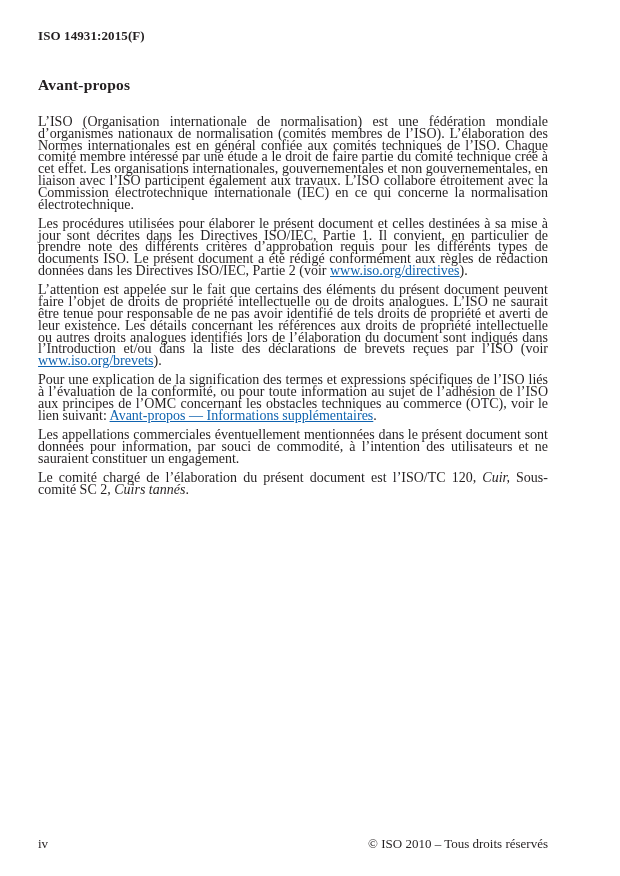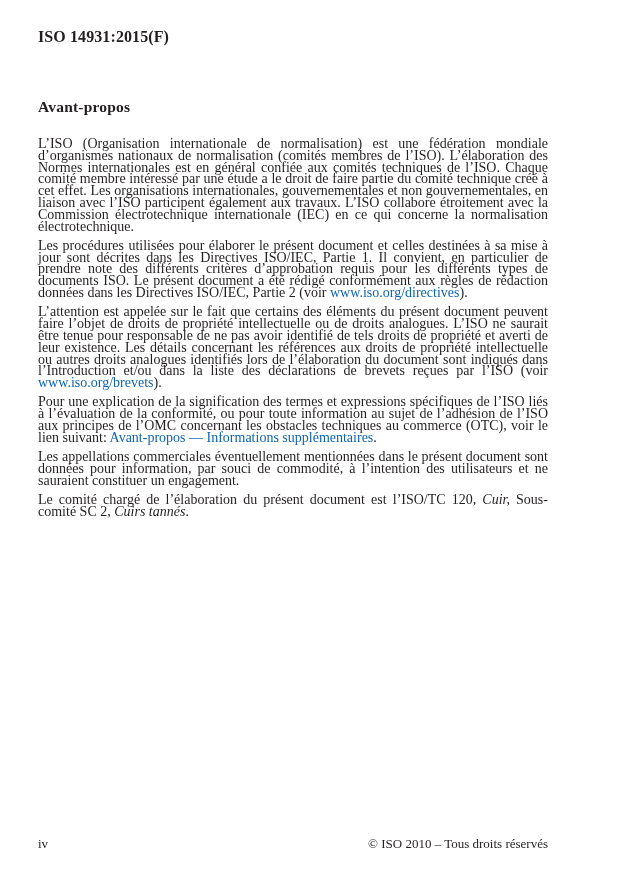--- a/index.html
+++ b/index.html
@@ -15,38 +15,39 @@
   .page {
     position: relative;
     box-sizing: border-box;
     width: 620px;
     height: 876px;
     padding: 28px 72px 0 38px;
     font-family: "Liberation Serif", "DejaVu Serif", serif;
     color: var(--color-text, #231f20);
   }
   .doc-ref {
-    font-size: 16px;
+    font-size: 13px;
     font-weight: bold;
     letter-spacing: 0.1px;
   }
   .section-title {
     font-size: 15.5px;
     font-weight: bold;
-    margin: 52px 0 22px 0;
+    margin: 32px 0 22px 0;
     letter-spacing: 0.2px;
   }
   .body-text p {
     font-size: 14px;
     line-height: 11.8px;
     text-align: justify;
     margin: 0 0 7.5px 0;
   }
   .doc-link {
     color: var(--color-link, #0f63b0);
+    text-decoration: underline;
     cursor: pointer;
   }
   .italic {
     font-style: italic;
   }
   .page-footer {
     position: absolute;
     left: 38px;
     right: 72px;
     bottom: 24px;

